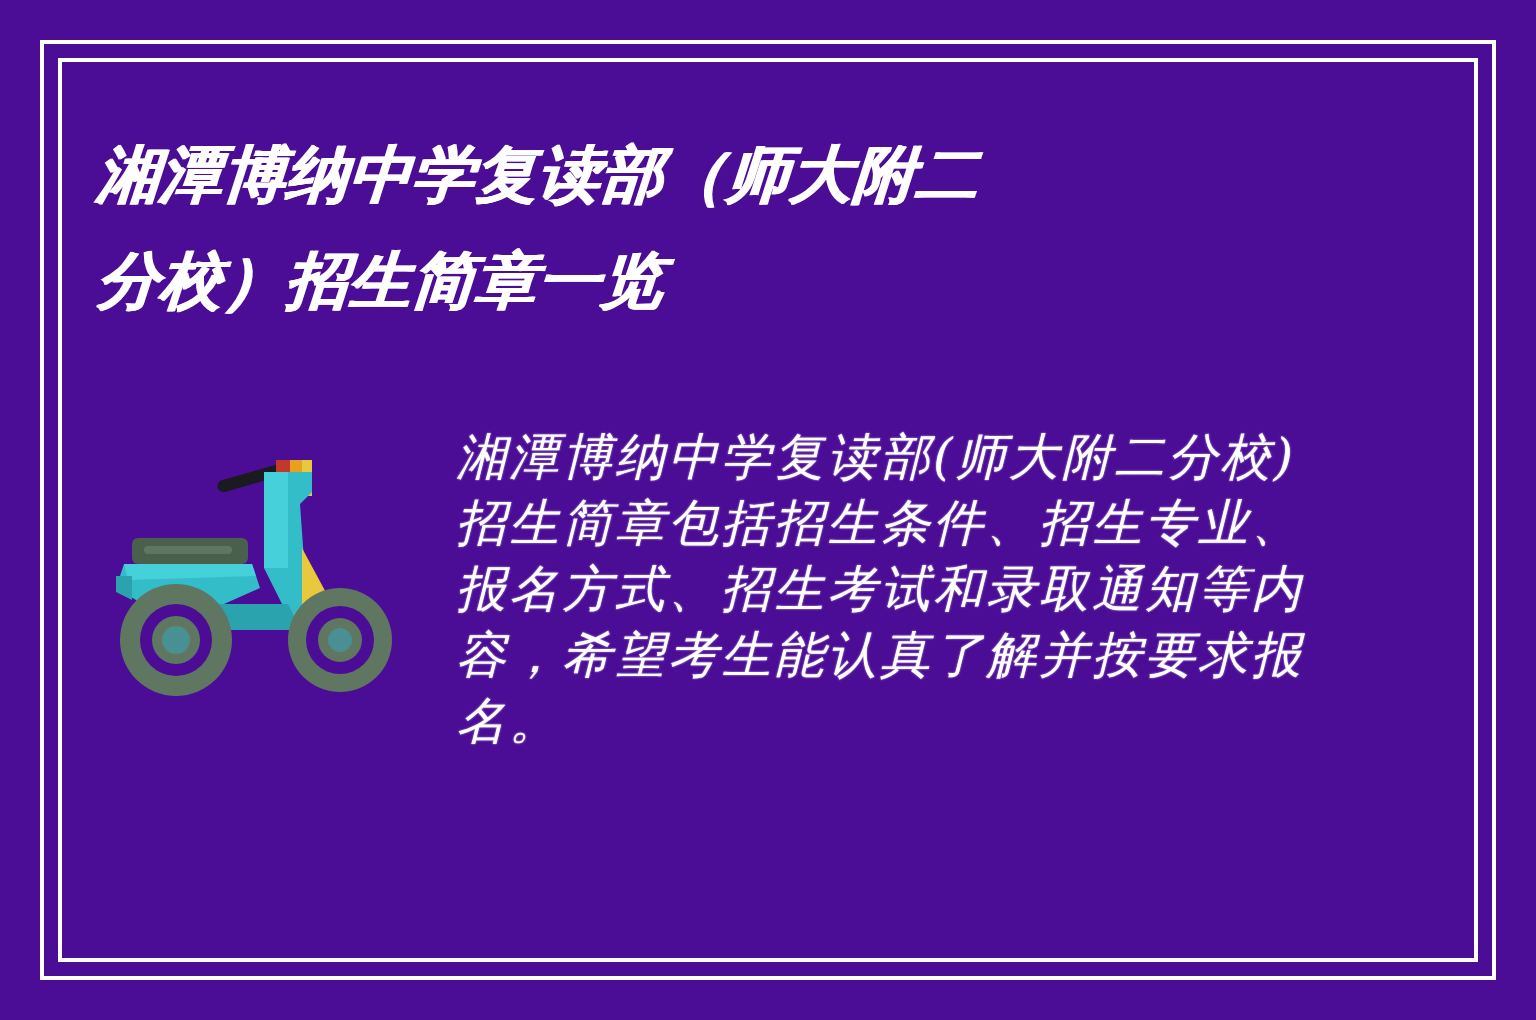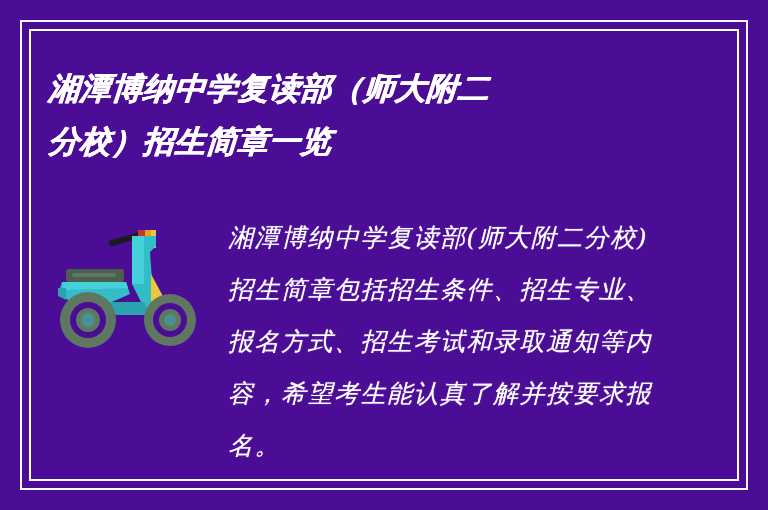--- a/index.html
+++ b/index.html
@@ -77,21 +77,21 @@
     position: absolute;
     left: 228px;
     top: 212px;
     width: 442px;
   }
   .body-text {
     color: #ffffff;
     font-family: "DejaVu Serif", "Liberation Serif", serif;
     font-size: 25px;
     font-style: italic;
-    line-height: 52px;
+    line-height: 33px;
     letter-spacing: 1.5px;
     text-align: left;
     text-shadow: 0 0 1px rgba(255,255,255,0.75);
     margin: 0;
     word-break: break-all;
   }
 </style>
 </head>
 <body>
 

